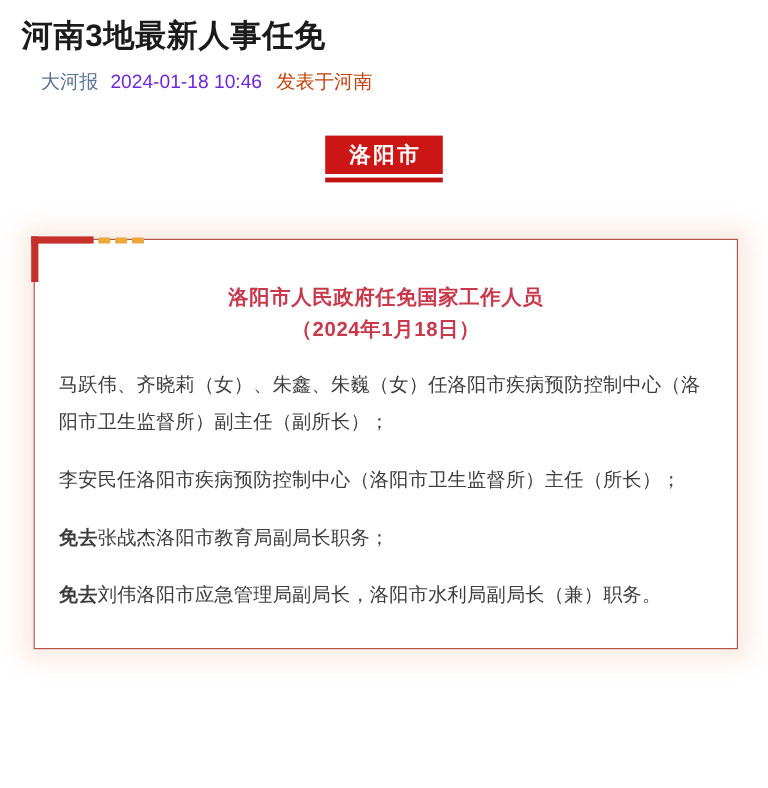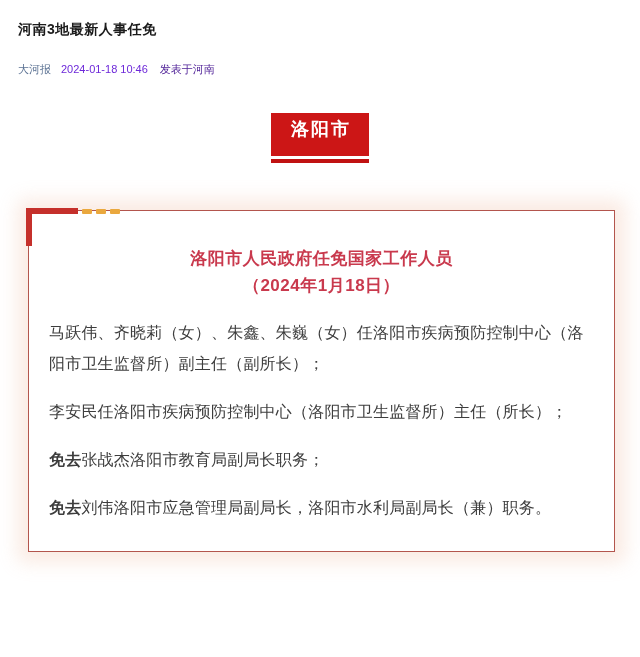--- a/index.html
+++ b/index.html
@@ -8,60 +8,61 @@
     width: 640px;
     height: 657px;
     background: #ffffff;
     font-family: "Liberation Sans", "DejaVu Sans", sans-serif;
     overflow: hidden;
   }
 
   .article-title {
     margin: 0;
     padding: 14px 18px 0 18px;
-    font-size: 14px;
+    font-size: 26px;
     line-height: 30px;
     font-weight: 700;
     color: #1b1b1b;
     letter-spacing: 0.5px;
   }
 
   .byline {
     margin-top: 15px;
     padding: 0 18px;
-    font-size: 11px;
+    font-size: 16px;
     line-height: 20px;
     display: flex;
     align-items: center;
+    margin-left: 16px;
   }
   .byline .source {
     color: #5b7293;
     cursor: pointer;
   }
   .byline .timestamp {
     color: #6d28d9;
     margin-left: 10px;
   }
   .byline .location {
-    color: #4c1d95;
+    color: #c2410c;
     margin-left: 12px;
   }
 
   .badge-wrap {
     margin-top: 34px;
     text-align: center;
   }
   .city-badge {
     display: inline-block;
     background: #cc1616;
     color: #ffffff;
     font-size: 18px;
     font-weight: 700;
     letter-spacing: 2px;
-    padding: 6px 18px 16px 20px;
+    padding: 6px 18px 5px 20px;
     line-height: 21px;
   }
   .city-badge-underline {
     width: 98px;
     height: 4px;
     background: #c01212;
     margin: 3px auto 0 auto;
   }
 
   .notice-card {

